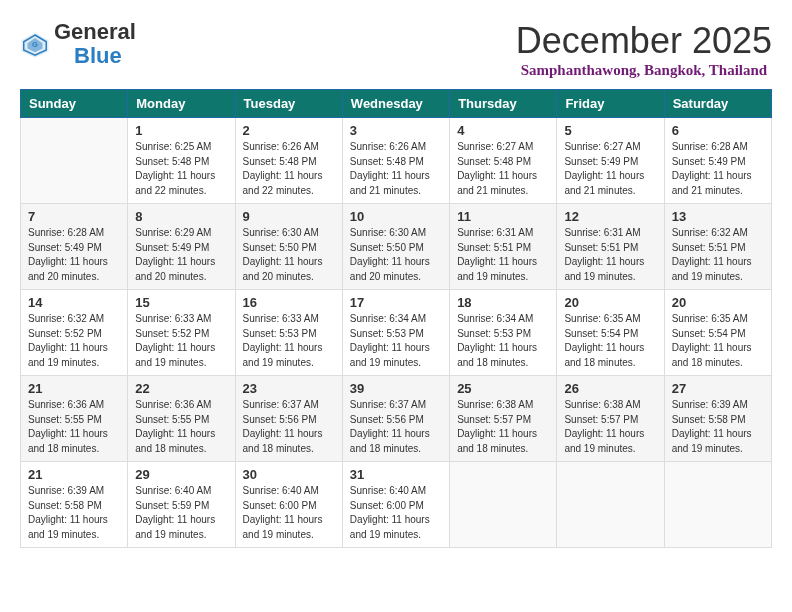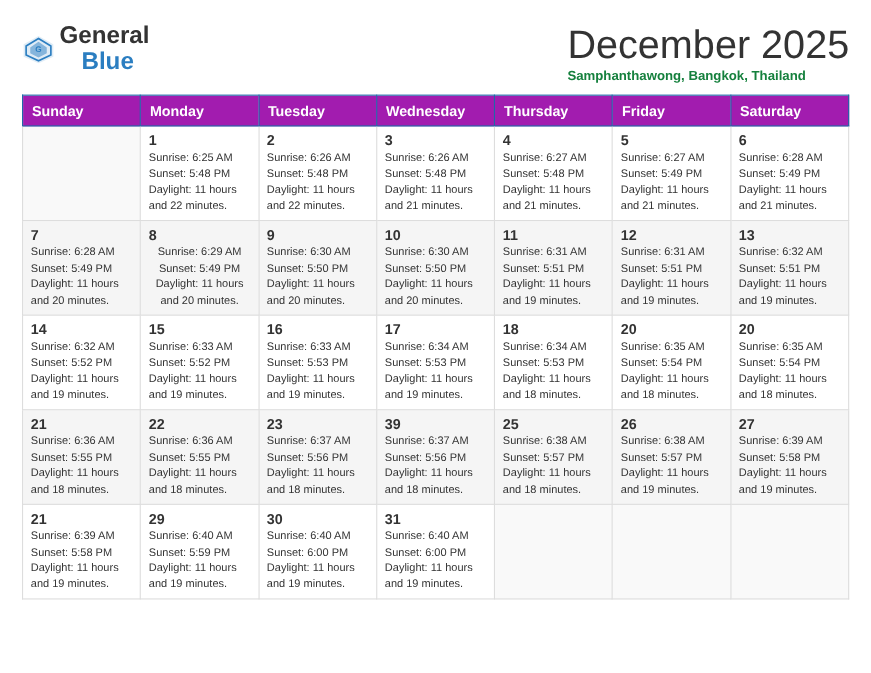--- a/index.html
+++ b/index.html
@@ -26,39 +26,40 @@
       font-weight: bold;
       line-height: 1.1;
     }
     .logo-general { color: #333; }
     .logo-blue { color: #2b7ec1; margin-left: 20px; }
     .logo-icon {
       width: 30px;
       height: 30px;
     }
     .title-area {
-      text-align: left;
+      text-align: center;
     }
     .month-title {
       font-size: 36px;
       font-weight: normal;
       color: #333;
     }
     .location {
-      font-size: 12px;
-      color: #15803d;
+      font-size: 15px;
+      color: #701a75;
       font-weight: bold;
+      font-family: Liberation Serif, serif;
     }
     .calendar {
       width: 100%;
       border-collapse: collapse;
       border: 1px solid #ccc;
     }
     .calendar th {
-      background-color: #a21caf;
+      background-color: #0f766e;
       color: white;
       text-align: left;
       padding: 6px 8px;
       font-size: 13px;
       border: 1px solid #2068a8;
     }
     .calendar td {
       vertical-align: top;
       padding: 5px 7px;
       border: 1px solid #ddd;
@@ -172,21 +173,21 @@
       <tr>
         <td>
           <span class="day-number">7</span>
           <div class="day-info" style="white-space: pre-line;">Sunrise: 6:28 AM
 Sunset: 5:49 PM
 Daylight: 11 hours
 and 20 minutes.</div>
         </td>
         <td>
           <span class="day-number">8</span>
-          <div class="day-info" style="white-space: pre-line; text-align: center;">Sunrise: 6:29 AM
+          <div class="day-info" style="white-space: pre-line;">Sunrise: 6:29 AM
 Sunset: 5:49 PM
 Daylight: 11 hours
 and 20 minutes.</div>
         </td>
         <td>
           <span class="day-number">9</span>
           <div class="day-info" style="white-space: pre-line;">Sunrise: 6:30 AM
 Sunset: 5:50 PM
 Daylight: 11 hours
 and 20 minutes.</div>

